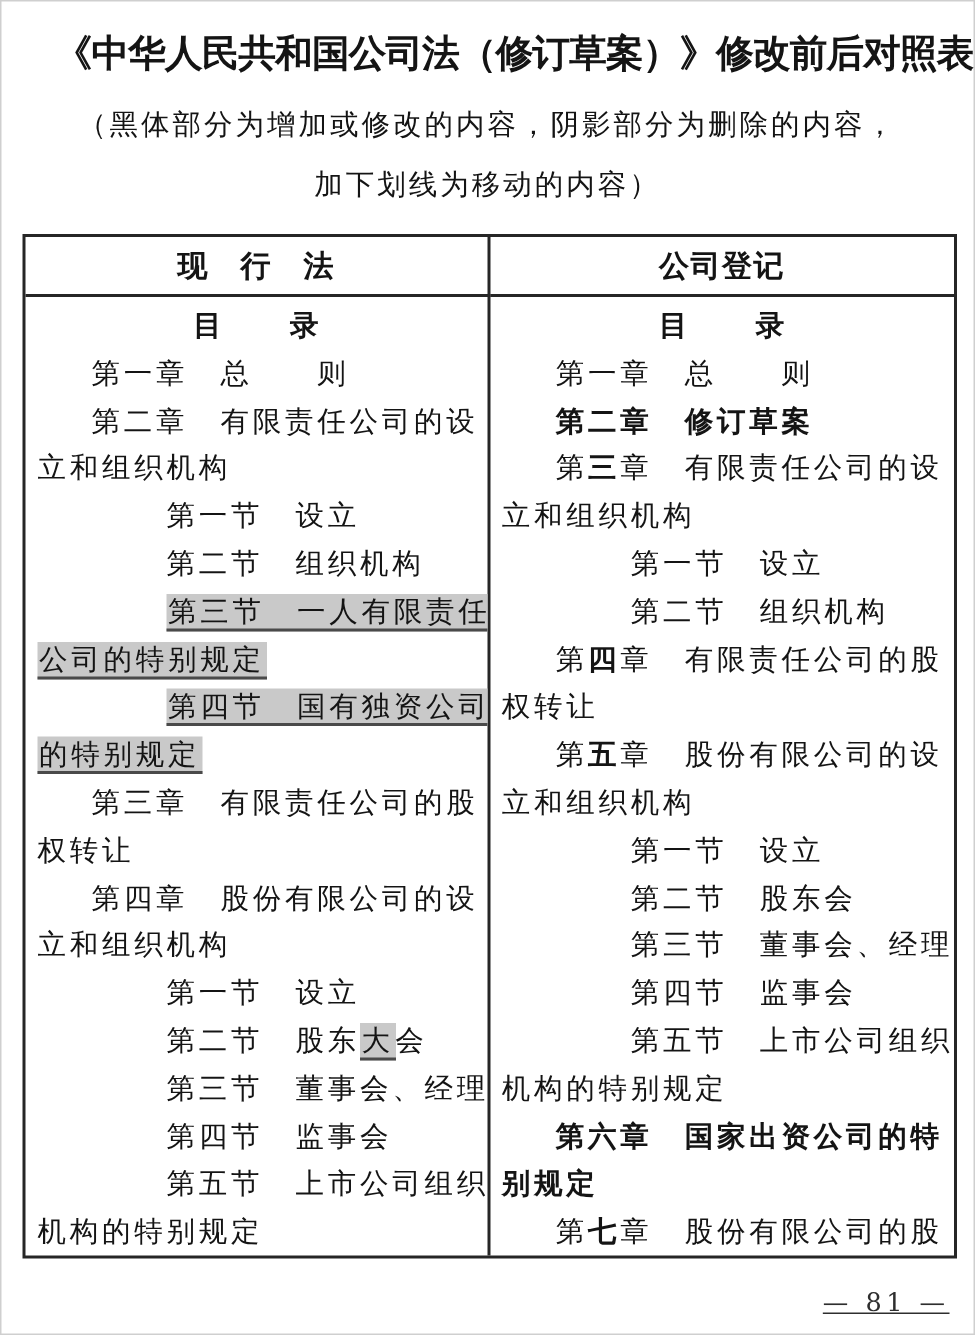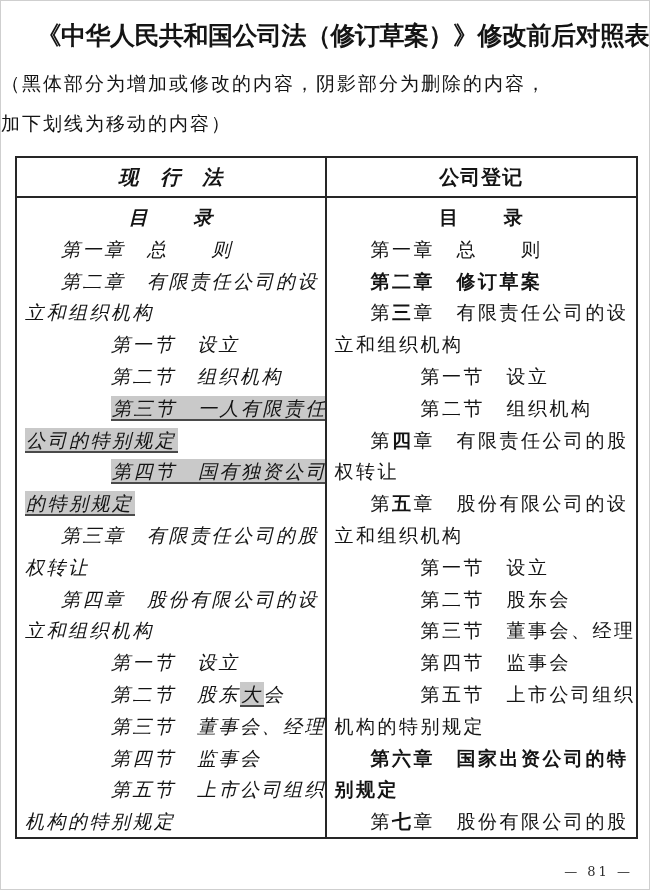--- a/index.html
+++ b/index.html
@@ -18,21 +18,21 @@
     padding-top:18px;
     text-align:right;
     font-size:25px;
     font-weight:bold;
     letter-spacing:-0.5px;
     line-height:34px;
     white-space:nowrap;
   }
   .doc-subtitle {
     margin-top:10px;
-    text-align:left;
+    text-align:center;
     font-size:19px;
     letter-spacing:2px;
     line-height:40px;
     white-space:nowrap;
   }
   .cmp-table {
     position:absolute;
     left:14px; top:155px;
     width:623px; height:683px;
     box-sizing:border-box;
@@ -44,21 +44,21 @@
   }
   .th {
     display:flex; align-items:center; justify-content:center;
     font-weight:bold;
     font-size:20px;
     letter-spacing:1px;
     border-bottom:2px solid #262626;
     font-family:"DejaVu Sans","Liberation Sans",sans-serif;
     box-sizing:border-box;
   }
-  .th.left, .col.left { border-right:2px solid #262626;font-style:italic; }
+  .th.left, .col.left { border-right:2px solid #262626; }
   .col {
     box-sizing:border-box;
     padding:4px 6px 0 8px;
     overflow:hidden;
   }
   .line {
     font-size:19px;
     line-height:31.8px;
     letter-spacing:2.5px;
     white-space:nowrap;
@@ -73,23 +73,24 @@
     font-family:"DejaVu Sans","Liberation Sans",sans-serif;
   }
   .s-d {
     background:#c9c9c9;
     border-bottom:2px solid #4a4a4a;
     padding:1px 1px 0 1px;
   }
   .page-num {
     position:absolute;
     right:16px; bottom:10px;
-    font-size:13px;
+    font-size:17px;
     letter-spacing:3px;
     color:#2e2e2e;
+    text-decoration:underline;
   }
 </style>
 </head>
 <body>
 
 <div class="page">
 
   <div class="doc-title">《中华人民共和国公司法（修订草案）》修改前后对照表</div>
 
   <div class="doc-subtitle">

